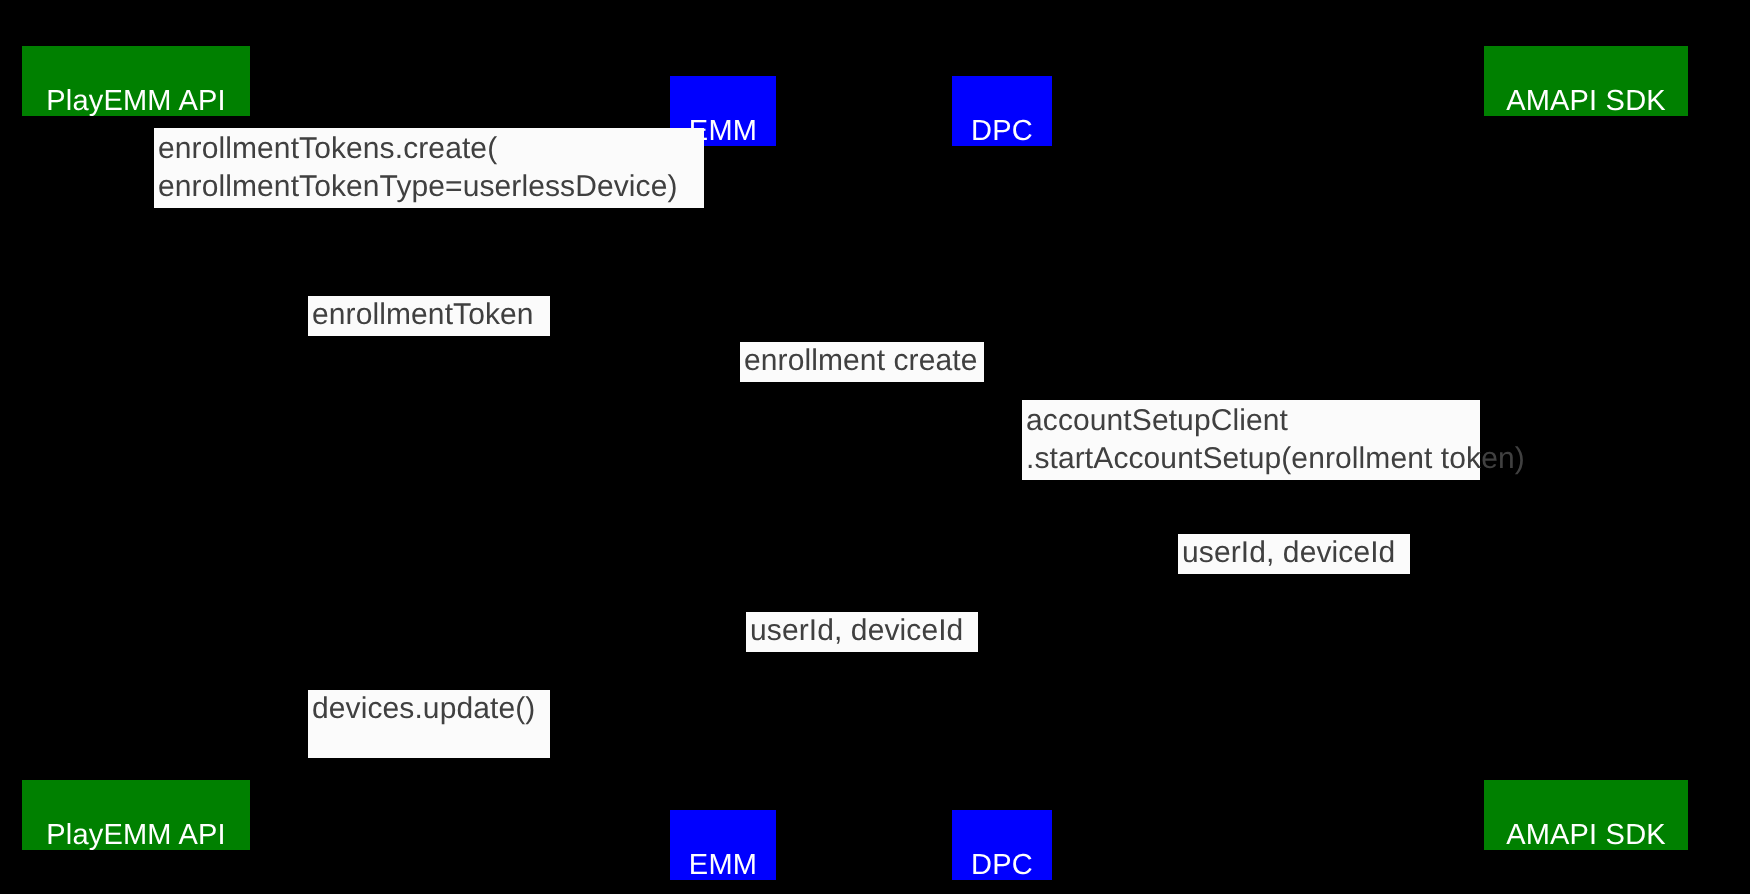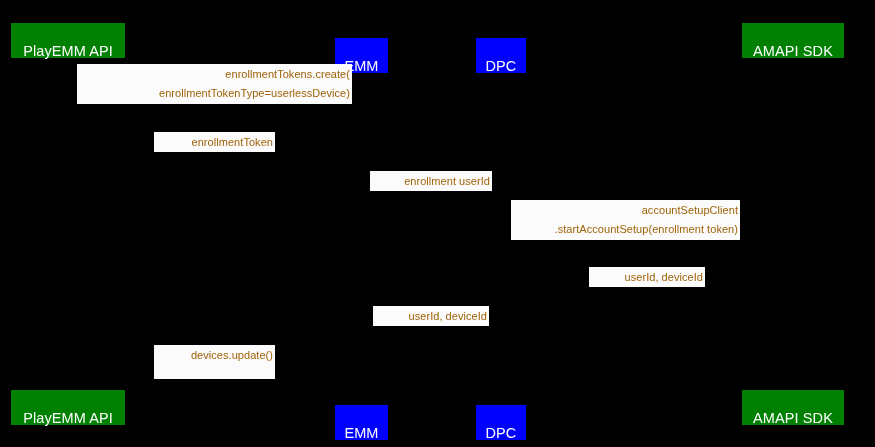--- a/index.html
+++ b/index.html
@@ -26,24 +26,24 @@
     white-space: nowrap;
     box-sizing: border-box;
     letter-spacing: 0.1px;
   }
   .participant.green { background: #008000; }
   .participant.blue  { background: #0000ff; margin-top: 15px; }
 
   .msg-label {
     position: absolute;
     background: #fbfbfb;
-    color: #a16207;
-    font-size: 11px;
+    color: #404040;
+    font-size: 15px;
     line-height: 19px;
-    text-align: right;
+    text-align: left;
     white-space: pre;
     box-sizing: border-box;
     padding: 1px 2px;
     letter-spacing: 0.05px;
   }
   .msg-label.single {
     line-height: 18px;
   }
 </style>
 </head>
@@ -63,23 +63,23 @@
     <span>DPC</span>
   </div>
 
   <div class="participant green" style="left:742px; top:23px; width:102px; height:35px;">
     <span>AMAPI SDK</span>
   </div>
 
   <div class="msg-label" style="left:77px; top:64px; width:275px; height:40px;">enrollmentTokens.create(
 enrollmentTokenType=userlessDevice)</div>
 
-  <div class="msg-label single" style="left:154px; top:132px; width:121px; height:20px;">enrollmentToken</div>
+  <div class="msg-label single" style="left:154px; top:148px; width:121px; height:20px;">enrollmentToken</div>
 
-  <div class="msg-label single" style="left:370px; top:171px; width:122px; height:20px;">enrollment userId</div>
+  <div class="msg-label single" style="left:370px; top:171px; width:122px; height:20px;">enrollment create</div>
 
   <div class="msg-label" style="left:511px; top:200px; width:229px; height:40px;">accountSetupClient
 .startAccountSetup(enrollment token)</div>
 
   <div class="msg-label single" style="left:589px; top:267px; width:116px; height:20px;">userId, deviceId</div>
 
   <div class="msg-label single" style="left:373px; top:306px; width:116px; height:20px;">userId, deviceId</div>
 
   <div class="msg-label single" style="left:154px; top:345px; width:121px; height:34px;">devices.update()</div>
 

